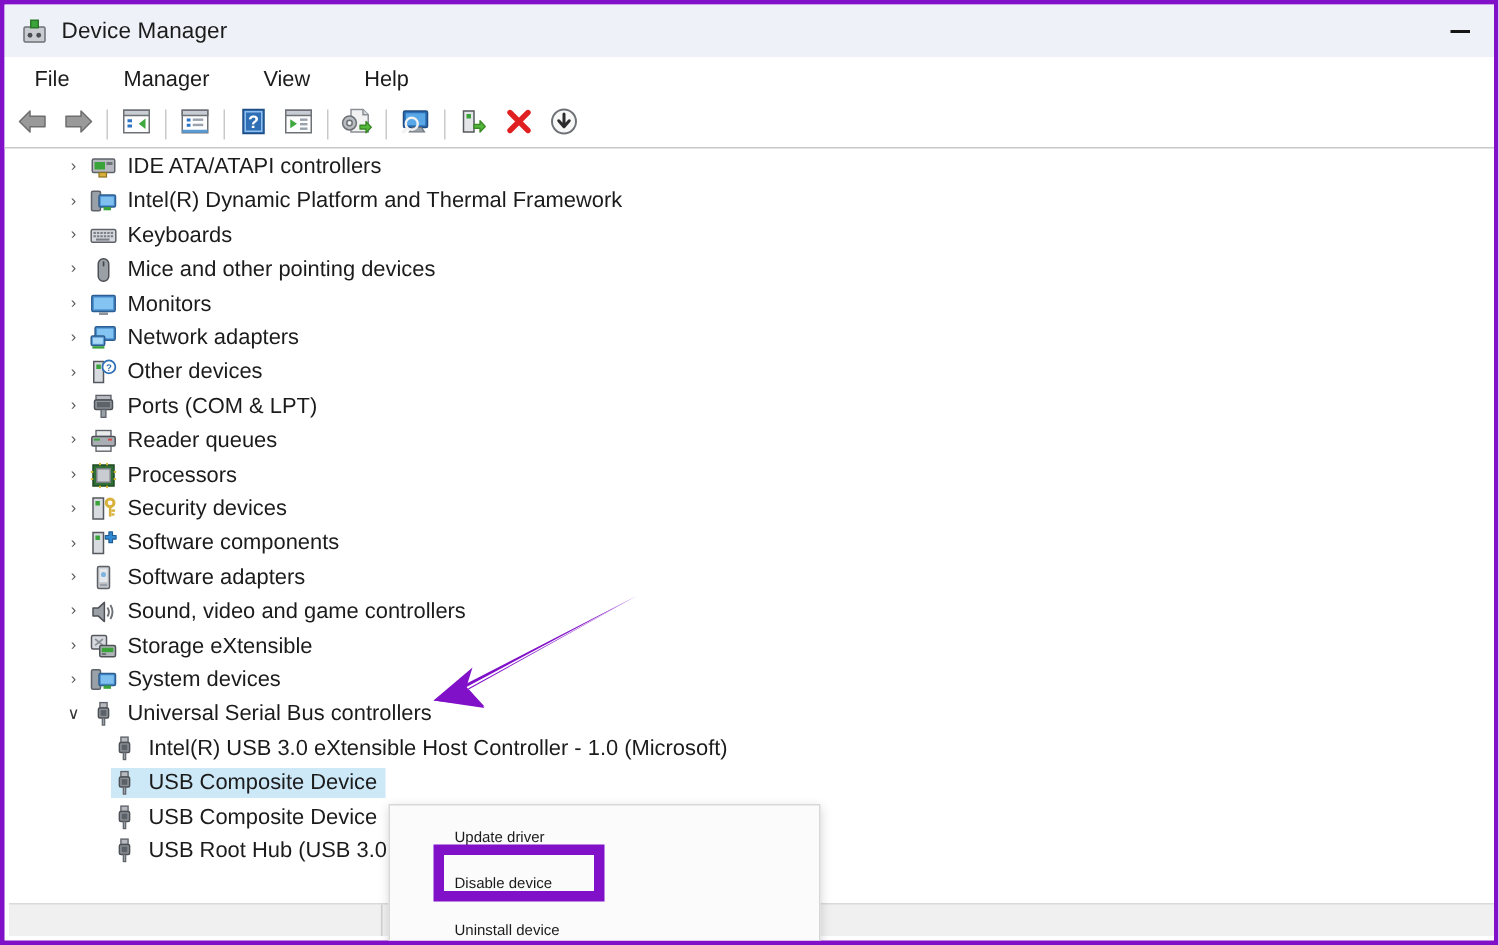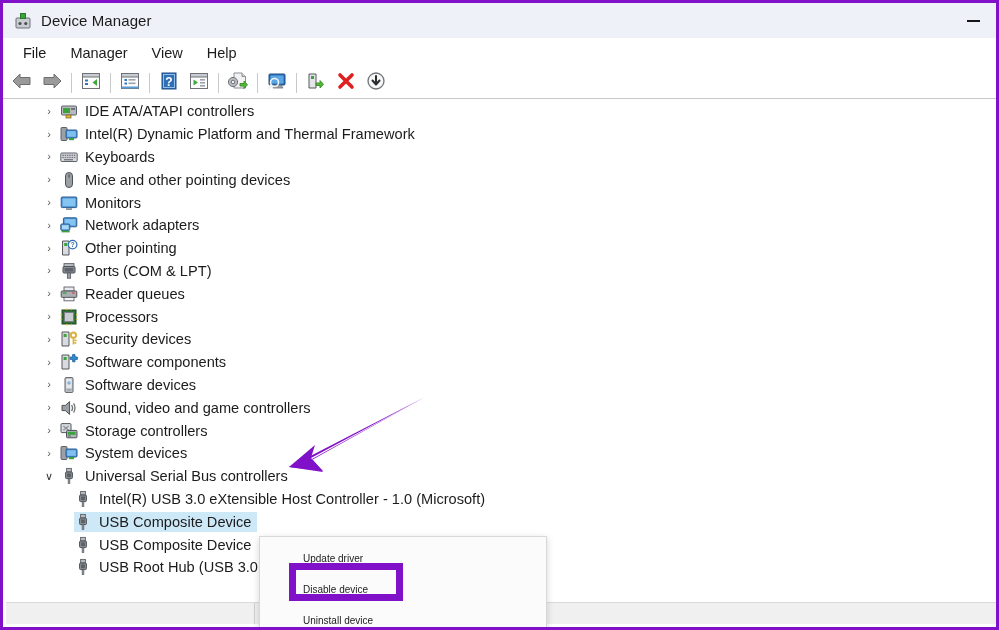--- a/index.html
+++ b/index.html
@@ -64,20 +64,21 @@
   .menubar {
     position: absolute;
     left: 0; top: 35px;
     width: 993px;
     height: 30px;
     background: #ffffff;
     display: flex;
     align-items: center;
     padding-left: 8px;
     box-sizing: border-box;
+    gap: 12px;
   }
   .menu-item {
     font-size: 14.5px;
     color: #1b1b1b;
     padding: 4px 12px;
     cursor: default;
   }
 
   
   .toolbar {
@@ -469,21 +470,21 @@
       <span class="chev">›</span>
       <span class="rowhit">
         <span class="ico">
           <svg width="18" height="18" viewBox="0 0 18 18">
               <path d="M2.5 2 H9 V16 H2.5 Z" fill="#d8dbdf" stroke="#55595e" stroke-width="1"></path>
               <rect x="4.2" y="4" width="3" height="3" fill="#3aa33a"></rect>
               <circle cx="12.6" cy="5.6" r="4.3" fill="#ffffff" stroke="#2f6fb5" stroke-width="1.2"></circle>
               <text x="12.6" y="8.2" font-family="'Liberation Sans',sans-serif" font-size="6.4" font-weight="bold" fill="#2f6fb5" text-anchor="middle">?</text>
             </svg>
         </span>
-        <span class="lbl">Other pointing</span>
+        <span class="lbl">Other devices</span>
       </span>
     </div>
 
     <div class="row lvl1">
       <span class="chev">›</span>
       <span class="rowhit">
         <span class="ico">
           <svg width="18" height="18" viewBox="0 0 18 18">
               <rect x="4" y="1.6" width="10" height="3" fill="#b9bdc2" stroke="#5e6268" stroke-width=".9"></rect>
               <rect x="3" y="4.6" width="12" height="6.4" rx="1" fill="#8e949b" stroke="#4d5156" stroke-width="1"></rect>
@@ -569,21 +570,21 @@
       <span class="chev">›</span>
       <span class="rowhit">
         <span class="ico">
           <svg width="18" height="18" viewBox="0 0 18 18">
               <rect x="5" y="1.6" width="8" height="14.8" rx="1" fill="#c6cace" stroke="#5e6268" stroke-width="1"></rect>
               <rect x="6.3" y="3" width="5.4" height="9" fill="#e5e8ea"></rect>
               <circle cx="9" cy="7" r="1.7" fill="#7fb3e0"></circle>
               <rect x="6.6" y="13.2" width="4.8" height="1.5" fill="#9aa0a7"></rect>
             </svg>
         </span>
-        <span class="lbl">Software devices</span>
+        <span class="lbl">Software adapters</span>
       </span>
     </div>
 
     <div class="row lvl1">
       <span class="chev">›</span>
       <span class="rowhit">
         <span class="ico">
           <svg width="18" height="18" viewBox="0 0 18 18">
               <path d="M2 6.4 H5.4 L9.6 2.6 V15.4 L5.4 11.6 H2 Z" fill="#9ba0a6" stroke="#4d5156" stroke-width="1" stroke-linejoin="round"></path>
               <path d="M11.6 6 Q13.6 9 11.6 12" fill="none" stroke="#6e7277" stroke-width="1.3"></path>
@@ -599,21 +600,21 @@
       <span class="rowhit">
         <span class="ico">
           <svg width="18" height="18" viewBox="0 0 18 18">
               <rect x="1" y="1.6" width="10" height="9" rx="1" fill="#d7dade" stroke="#55595e" stroke-width="1"></rect>
               <path d="M3.4 4 L8.6 8.2 M8.6 4 L3.4 8.2" stroke="#8a9095" stroke-width="1.1"></path>
               <rect x="6.5" y="8.4" width="10.5" height="7.4" rx="1" fill="#b0b5ba" stroke="#4d5156" stroke-width="1"></rect>
               <rect x="7.8" y="9.8" width="7.8" height="3" fill="#3aa33a"></rect>
               <rect x="7.8" y="13.4" width="3" height="1.3" fill="#6e7277"></rect>
             </svg>
         </span>
-        <span class="lbl">Storage controllers</span>
+        <span class="lbl">Storage eXtensible</span>
       </span>
     </div>
 
     <div class="row lvl1">
       <span class="chev">›</span>
       <span class="rowhit">
         <span class="ico">
           <svg width="18" height="18" viewBox="0 0 18 18">
               <rect x="1" y="2.5" width="6" height="13" rx="1" fill="#9aa0a7" stroke="#5e6268" stroke-width="1"></rect>
               <rect x="6" y="5" width="11" height="8" rx="1" fill="#4a8fd0" stroke="#2c5e91" stroke-width="1"></rect>

